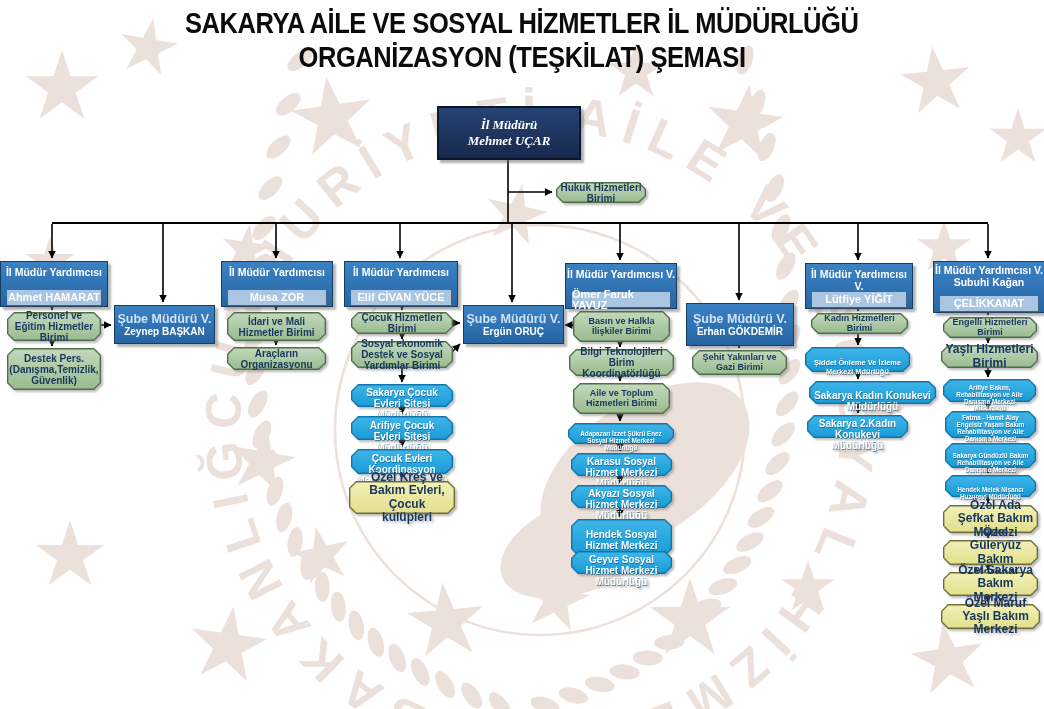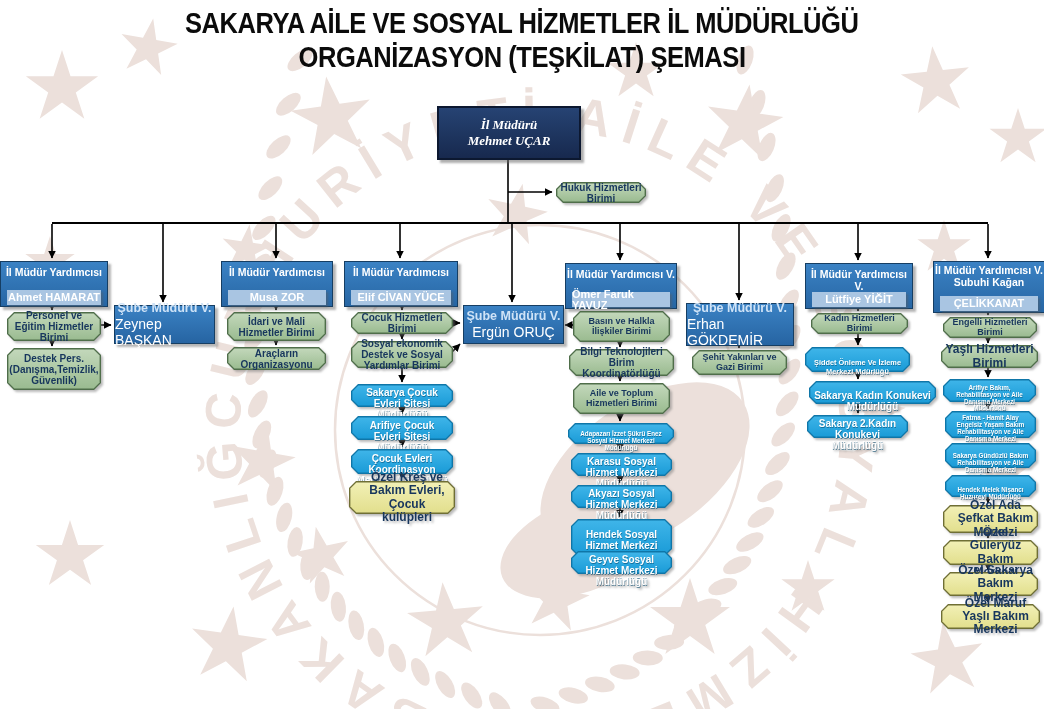--- a/index.html
+++ b/index.html
@@ -27,21 +27,21 @@
   .hdr-band{position:absolute;bottom:1px;left:6px;right:6px;height:15px;background:#a9c5e2;
             box-shadow:2px 2px 2px rgba(90,90,90,.45);color:#fff;font-weight:bold;font-size:11px;
             display:flex;align-items:center;justify-content:center;line-height:1;}
   .hdr.tall .hdr-t{padding-top:3px;}
 
   
   .chief{position:absolute;background:linear-gradient(#3b82c4,#2664a2);border:1px solid #163e63;
          box-shadow:3px 3px 2px rgba(110,110,110,.5);z-index:3;
          display:flex;flex-direction:column;align-items:center;justify-content:center;}
   .chief-t{color:#cfe3f7;font-size:12.5px;font-weight:600;line-height:1.15;}
-  .chief-n{color:#fff;font-size:14px;font-weight:400;line-height:1.15;}
+  .chief-n{color:#fff;font-size:10px;font-weight:700;line-height:1.15;}
 
   
   .bx{position:absolute;z-index:3;filter:drop-shadow(2.5px 2.5px 1px rgba(120,120,120,.5));}
   .bx .out{position:absolute;inset:0;
       clip-path:polygon(7px 0,calc(100% - 7px) 0,100% 7px,100% calc(100% - 7px),
                         calc(100% - 7px) 100%,7px 100%,0 calc(100% - 7px),0 7px);}
   .bx .in{position:absolute;inset:1.4px;
       clip-path:polygon(6px 0,calc(100% - 6px) 0,100% 6px,100% calc(100% - 6px),
                         calc(100% - 6px) 100%,6px 100%,0 calc(100% - 6px),0 6px);}
   .bx .lb{position:absolute;inset:0;display:flex;align-items:center;justify-content:center;

